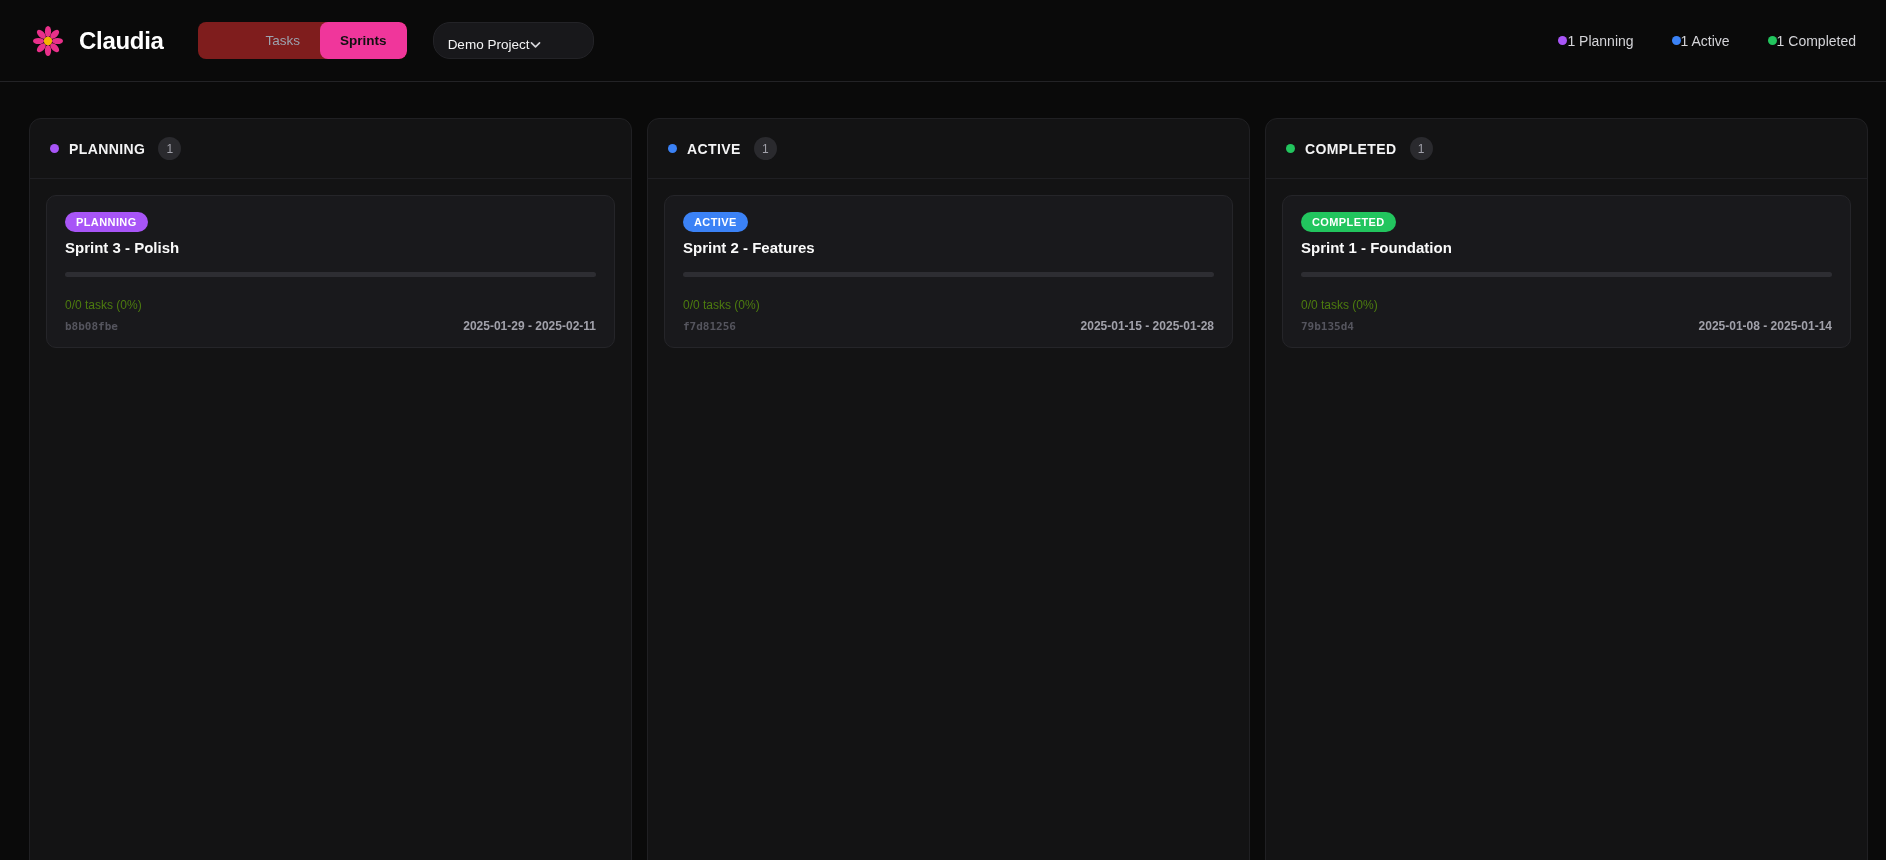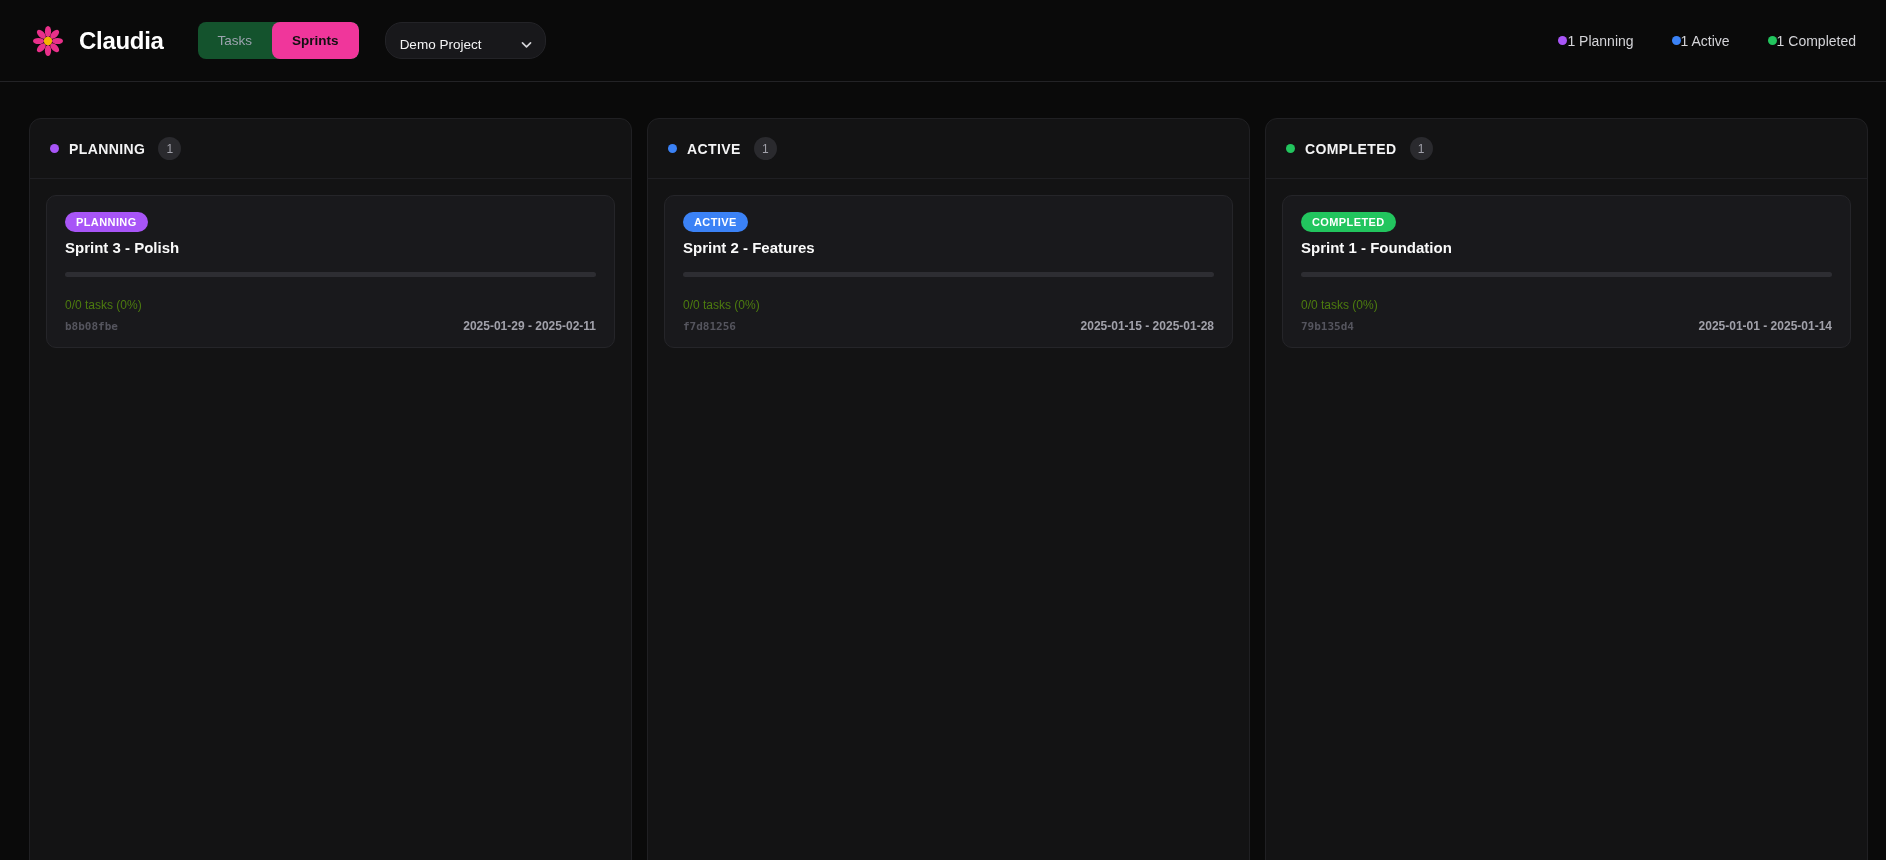--- a/index.html
+++ b/index.html
@@ -22,24 +22,25 @@
   .app-title {
     font-size: 24px;
     font-weight: 700;
     margin-left: 16px;
     letter-spacing: -0.3px;
     text-align: right;
   }
   .tab-group {
     display: flex;
     margin-left: 34px;
-    background: #14532d;
+    background: #7f1d1d;
     border-radius: 8px;
     overflow: hidden;
     height: 37px;
+    padding-left: 48px;
   }
   .tab {
     border: none;
     background: transparent;
     color: #9ca3af;
     font-family: inherit;
     font-size: 13.5px;
     font-weight: 500;
     padding: 0 20px;
     cursor: pointer;
@@ -53,21 +54,21 @@
   }
   .project-select {
     margin-left: 26px;
     width: 161px;
     height: 37px;
     background: #18181b;
     border: 1px solid #232327;
     border-radius: 17px;
     display: flex;
     align-items: center;
-    justify-content: space-between;
+    justify-content: flex-start;
     padding: 8px 12px 0 14px;
     font-size: 13.5px;
     color: #f4f4f5;
     cursor: pointer;
   }
   .chevron { width: 13px; height: 13px; stroke: #d4d4d8; fill: none; stroke-width: 2; }
 
   .legend { margin-left: auto; display: flex; align-items: center; gap: 38px; }
   .legend-item { display: flex; align-items: center; font-size: 14px; color: #d4d4d8; }
   .dot { width: 9px; height: 9px; border-radius: 50%; flex: 0 0 auto; }
@@ -260,19 +261,19 @@
     <div class="cards">
       <article class="card">
         <span class="pill" style="background-color: rgb(34, 197, 94);">COMPLETED</span>
         <h2 class="card-title">Sprint 1 - Foundation</h2>
         <div class="progress-track">
           <div class="progress-fill" style="width: 0%;"></div>
         </div>
         <div class="tasks-text">0/0 tasks (0%)</div>
         <div class="card-footer">
           <span class="hash">79b135d4</span>
-          <span class="dates">2025-01-01 - 2025-01-14</span>
+          <span class="dates">2025-01-08 - 2025-01-14</span>
         </div>
       </article>
     </div>
   </section>
 
 </main>
 
 </body></html>

